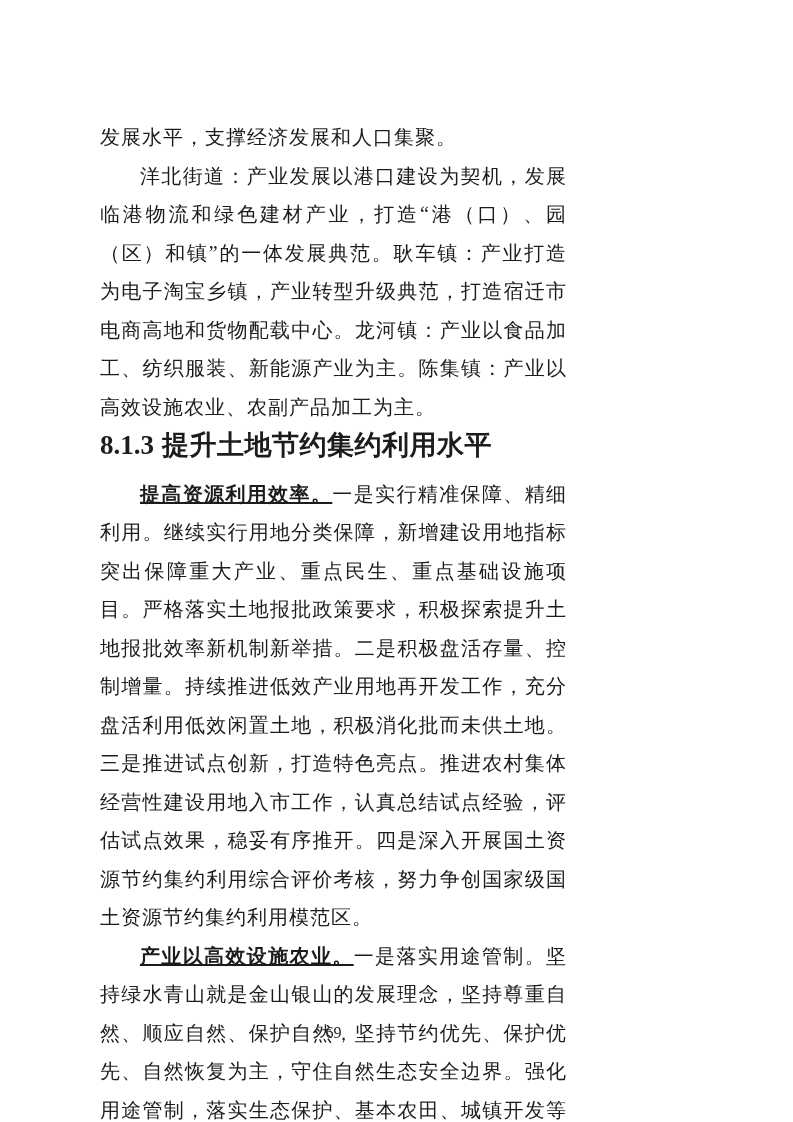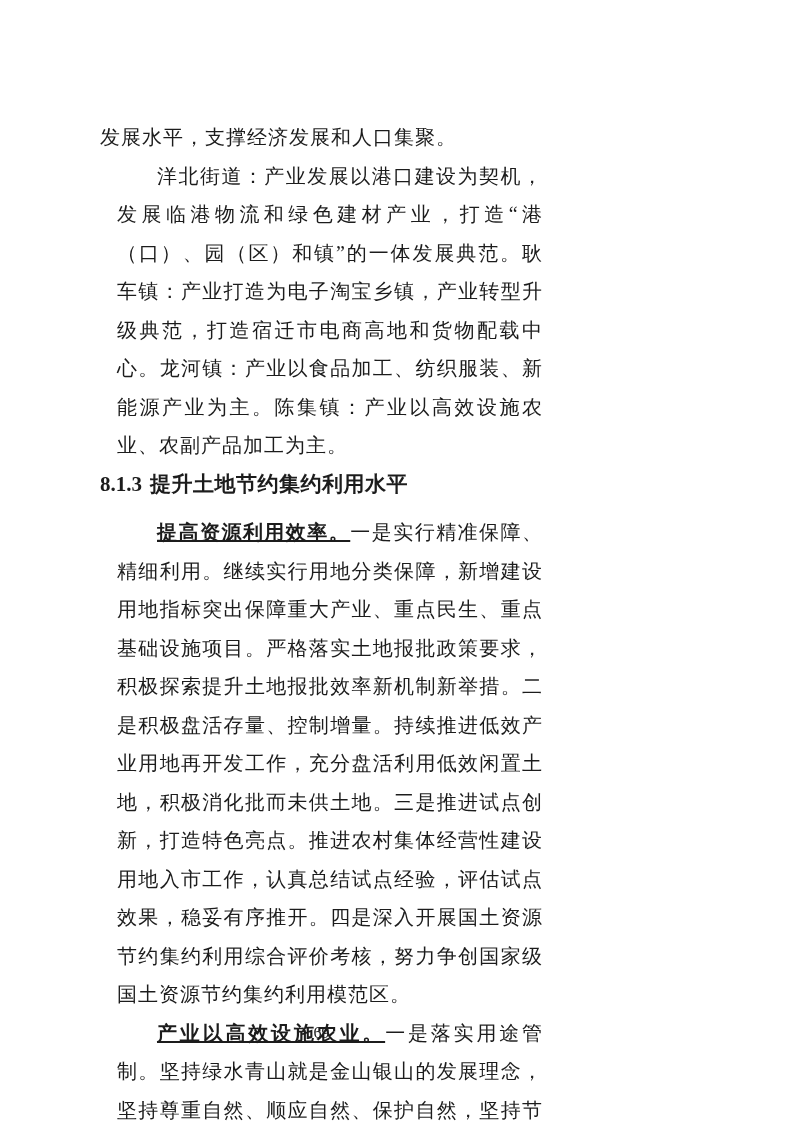--- a/index.html
+++ b/index.html
@@ -8,41 +8,42 @@
     background: #ffffff;
   }
   .page {
     position: relative;
     width: 643px;
     height: 1122px;
     background: #ffffff;
     overflow: hidden;
     font-family: "Liberation Serif", "DejaVu Serif", serif;
     color: #1c1c1c;
+    padding-left: 24px;
   }
   .content {
     position: absolute;
     top: 118px;
     left: 100px;
     right: 100px;
   }
   .body-text {
     margin: 0;
     font-size: 20px;
     line-height: 38.5px;
     letter-spacing: 1px;
     text-align: justify;
     text-justify: inter-ideograph;
   }
   .no-indent { text-indent: 0; }
-  .indent { text-indent: 2em; margin-left: 17px; }
+  .indent { text-indent: 2em; }
   .lead { font-weight: bold; text-decoration: underline; }
   .heading {
     margin: 0 0 10px 0;
-    font-size: 21px;
+    font-size: 27px;
     line-height: 38.5px;
     font-weight: bold;
     text-indent: 0;
     letter-spacing: 0.5px;
   }
   .heading .section-number {
     margin-right: 8px;
     letter-spacing: 0;
   }
   .footer {

